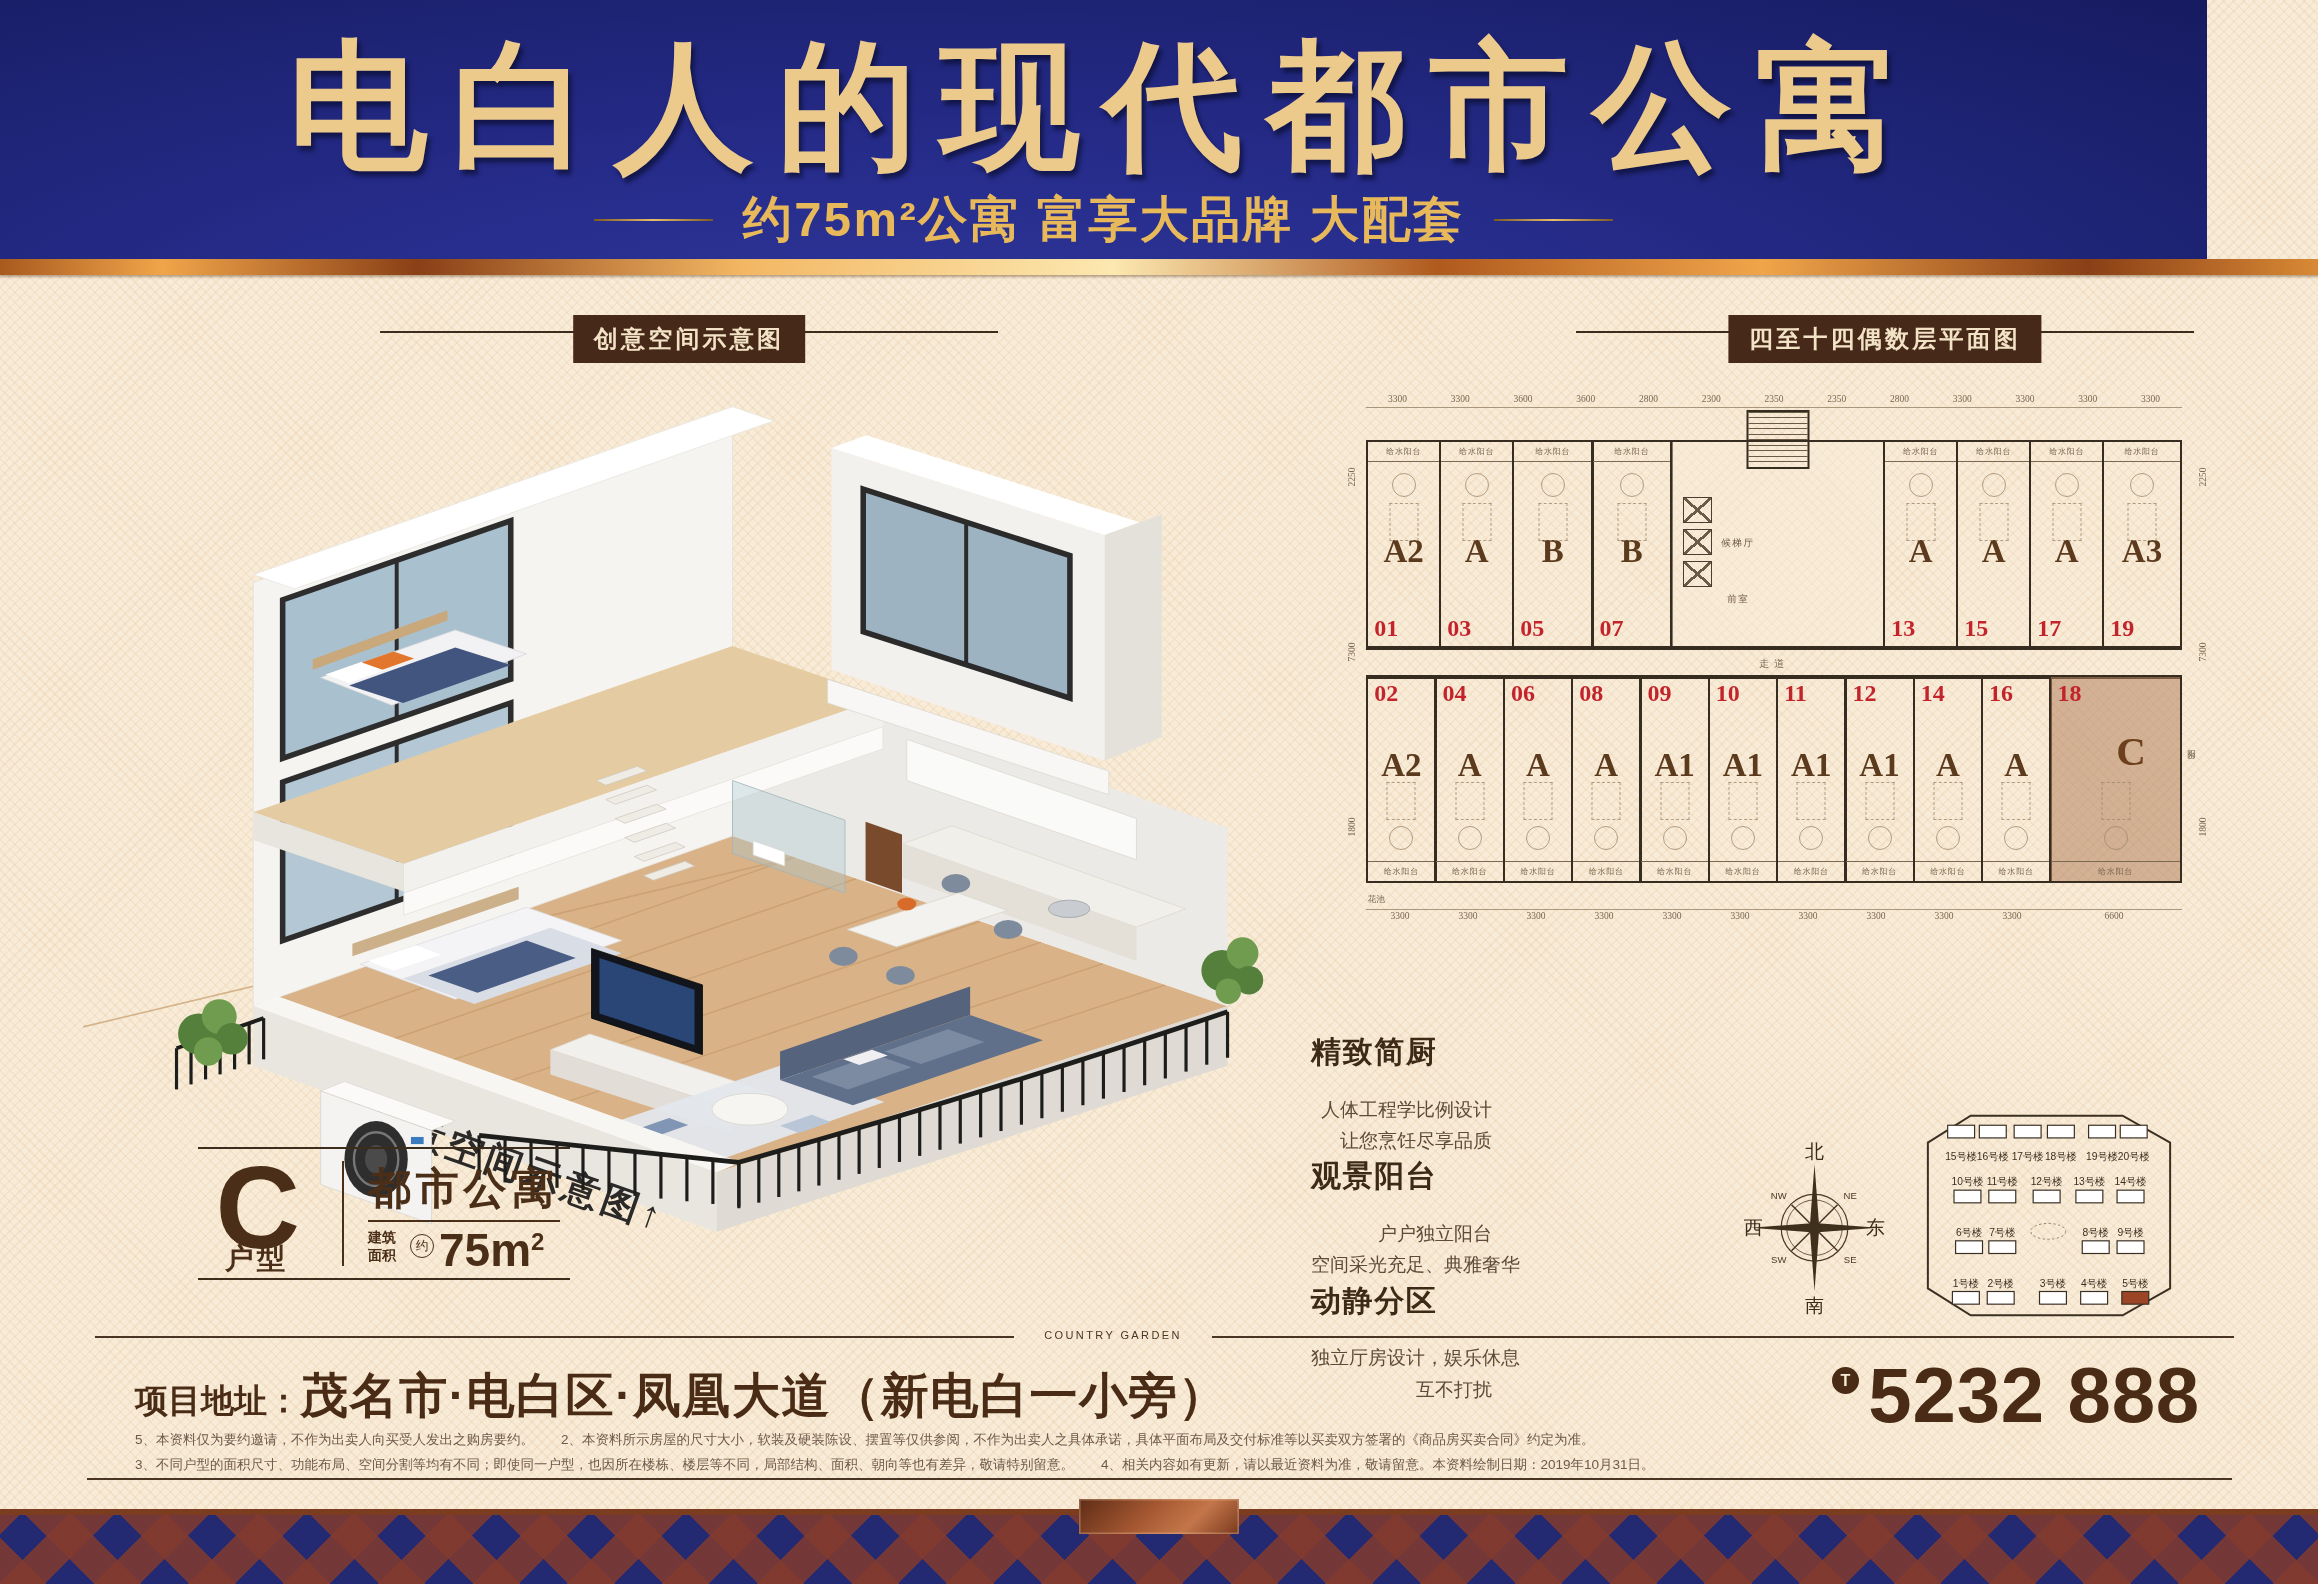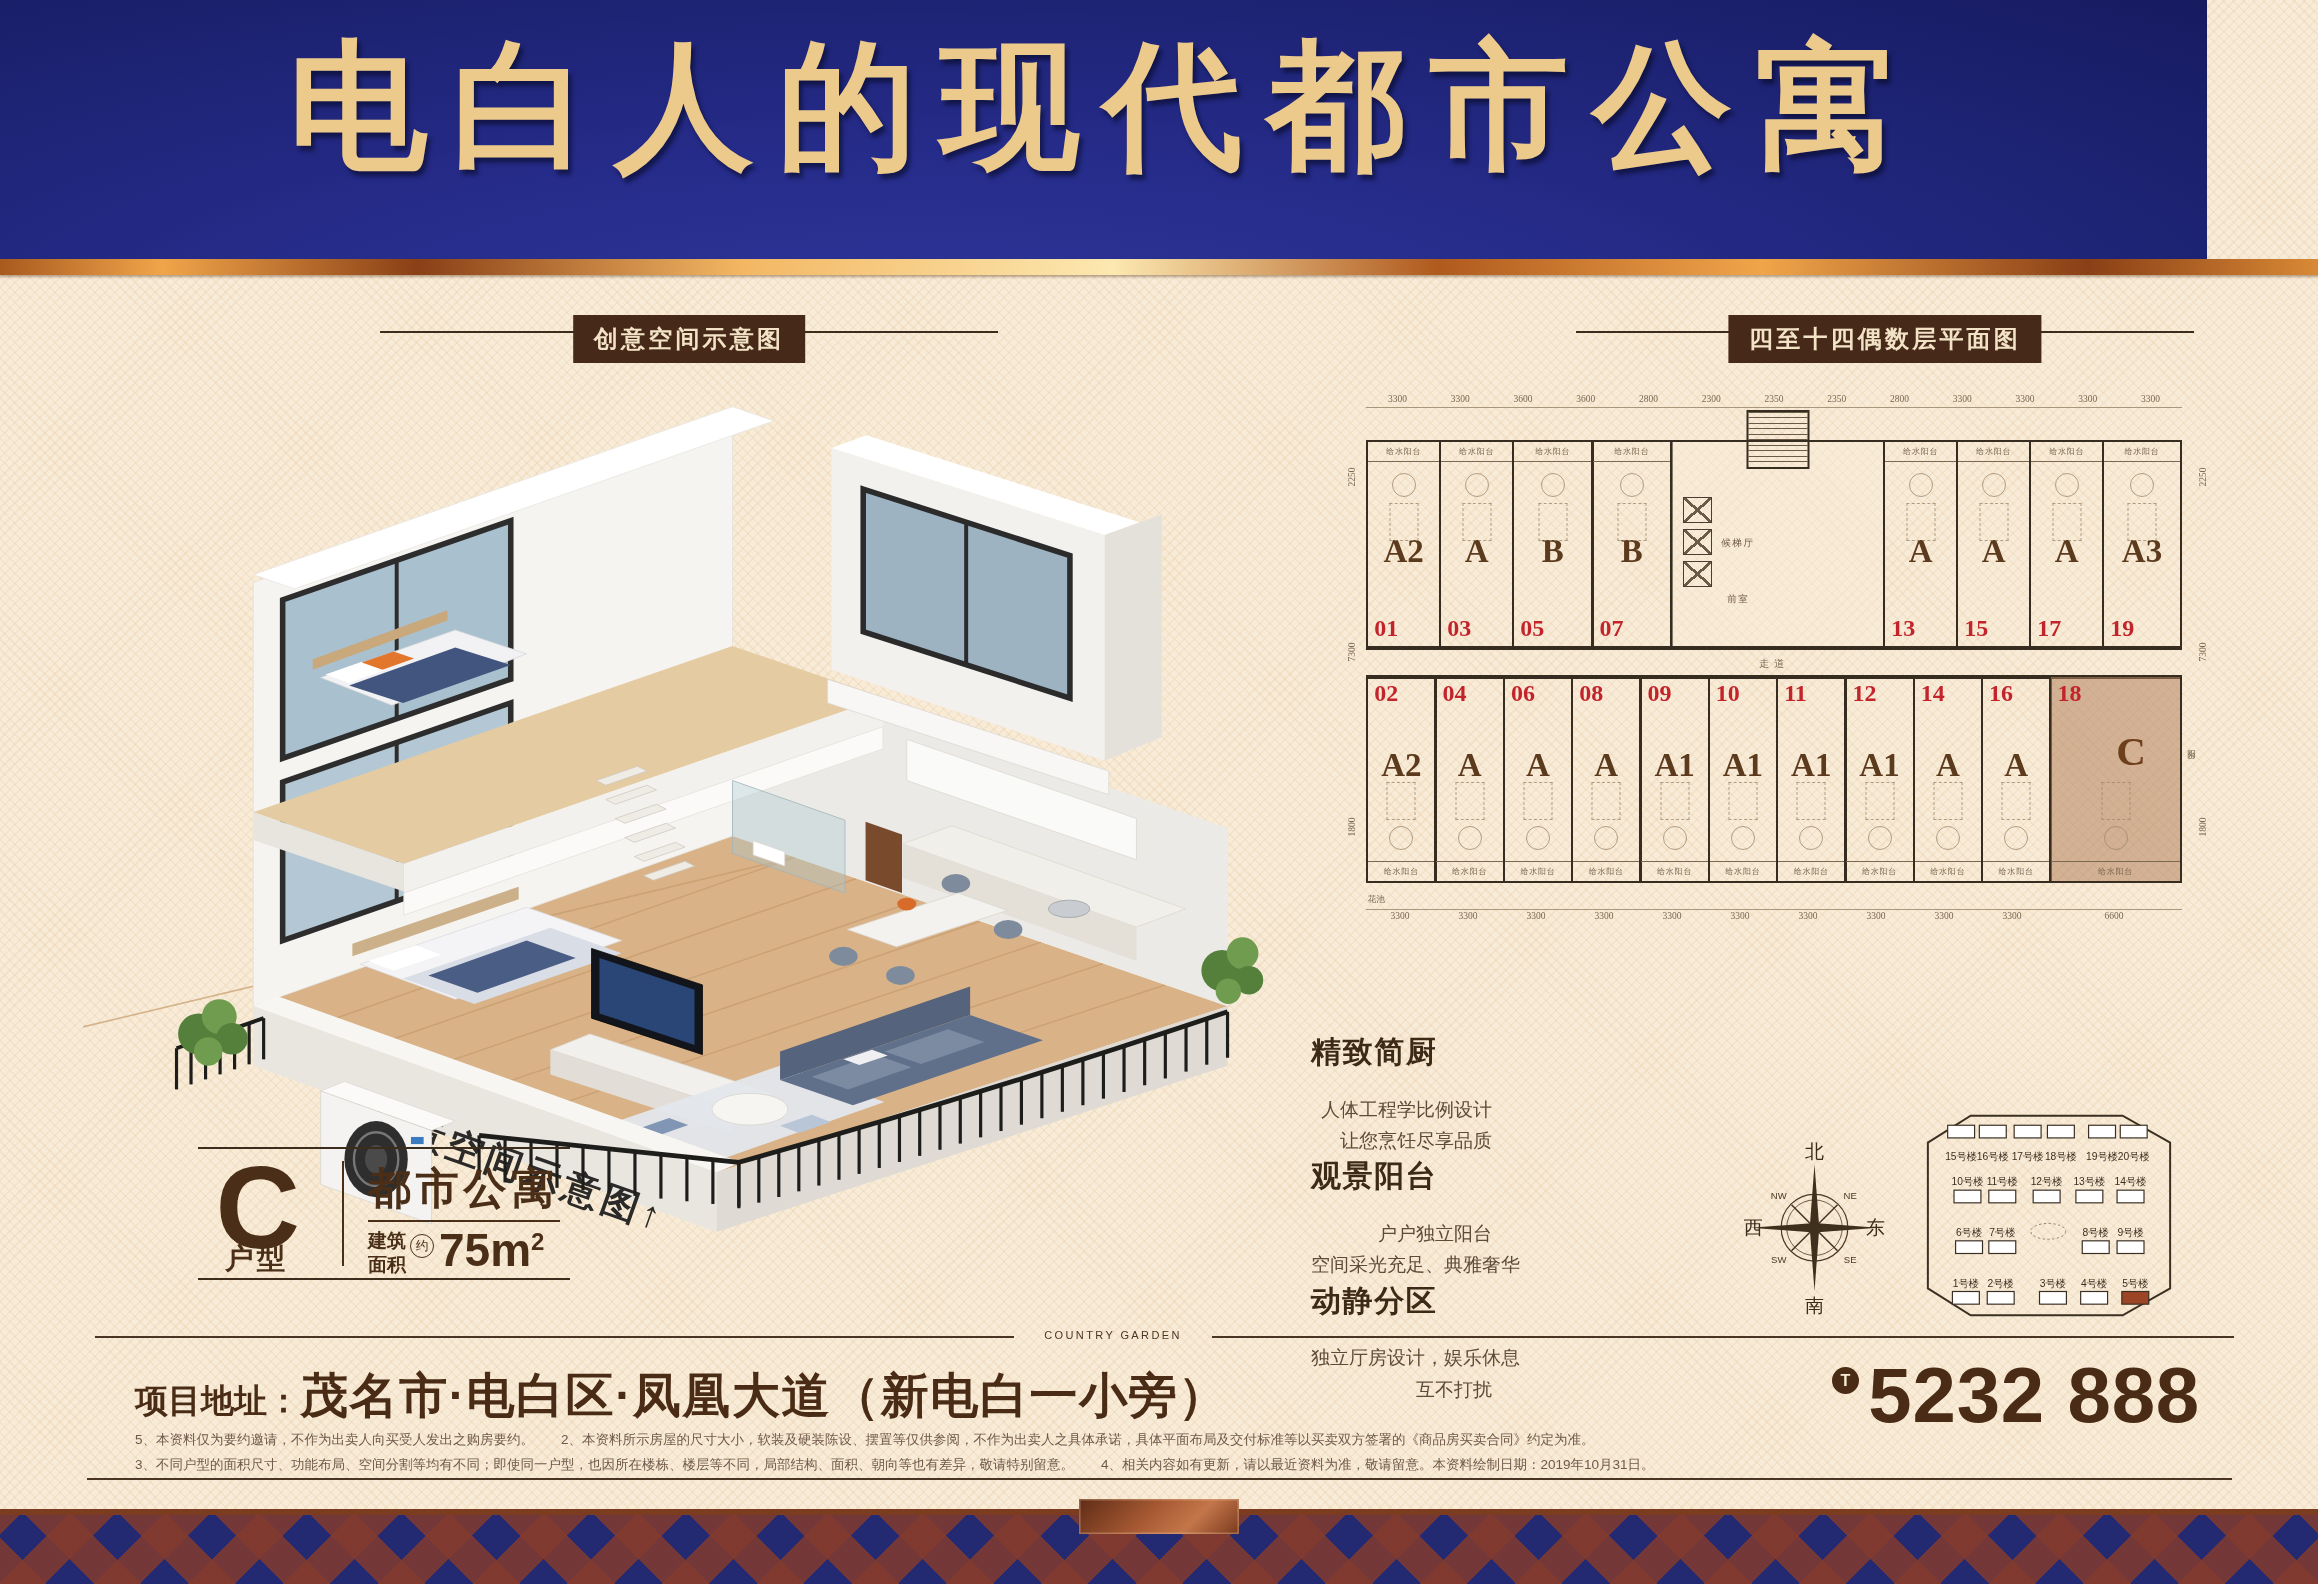--- a/index.html
+++ b/index.html
@@ -83,21 +83,21 @@
   .fcol .f-line{font-size:19px;color:#5e4b38;line-height:1.65;white-space:nowrap;text-align:right;}
   
   .ucard{position:absolute;left:198px;top:1147px;width:372px;height:133px;}
   .ucard .rule{position:absolute;left:0;right:0;height:1.6px;background:#3c2c1c;}
   .ucard .rule.t{top:0;} .ucard .rule.b{bottom:0;}
   .ucard .bigC{position:absolute;left:17.4px;top:1.6px;font-size:117px;line-height:1;font-weight:bold;color:#4a2e18;}
   .ucard .cLab{position:absolute;left:27px;top:93px;font-size:28.5px;font-weight:bold;color:#4a2e18;letter-spacing:3.2px;}
   .ucard .vdiv{position:absolute;left:144px;top:14.3px;bottom:14.3px;width:1.6px;background:#4a2e18;}
   .ucard .uname{position:absolute;left:170px;top:12.7px;font-size:43px;font-weight:bold;color:#4a2e18;letter-spacing:4.8px;}
   .ucard .uline{position:absolute;left:170px;top:73px;width:192px;height:1.6px;background:#4a2e18;}
-  .ucard .aLab{position:absolute;left:170px;top:82px;font-size:19px;font-weight:bold;color:#4a2e18;line-height:1.25;}
+  .ucard .aLab{position:absolute;left:170px;top:82px;font-size:14px;font-weight:bold;color:#4a2e18;line-height:1.25;}
   .ucard .abadge{position:absolute;left:212px;top:87px;width:22px;height:22px;border:1.6px solid #4a2e18;border-radius:50%;
     font-size:12.7px;color:#4a2e18;display:flex;align-items:center;justify-content:center;}
   .ucard .aval{position:absolute;left:241px;top:76px;font-size:46px;font-weight:bold;color:#4a2e18;}
   .ucard .aval sup{font-size:24px;}
   
   .compass{position:absolute;left:1739px;top:1142px;width:151px;height:173px;}
   .siteplan{position:absolute;left:1923px;top:1111px;width:252px;height:209px;}
   
   .brand{position:absolute;left:95px;top:1329px;width:2139px;height:16px;}
   .brand .bl{position:absolute;top:7.1px;height:1.6px;background:#4a3423;}
@@ -123,20 +123,25 @@
     background:linear-gradient(135deg,#5f2c17 0%,#a85a33 45%,#c4764a 70%,#7a3a1e 100%);
     box-shadow:0 0 0 1.6px rgba(240,200,160,.35) inset;}
 </style>
 </head>
 <body>
 
 <div class="poster">
 
   <div class="banner">
     <div class="banner-title">电白人的现代都市公寓</div>
+    <div class="banner-sub">
+      <span class="gline"></span>
+      <span class="stext">约75m²公寓 富享大品牌 大配套</span>
+      <span class="gline"></span>
+    </div>
   </div>
   <div class="gold-strip"></div>
 
   <div class="sec" style="left:380px;top:315px;width:618px;">
     <div class="line"></div>
     <div class="tag">创意空间示意图</div>
   </div>
   <div class="sec" style="left:1576px;top:315px;width:618px;">
     <div class="line"></div>
     <div class="tag">四至十四偶数层平面图</div>

